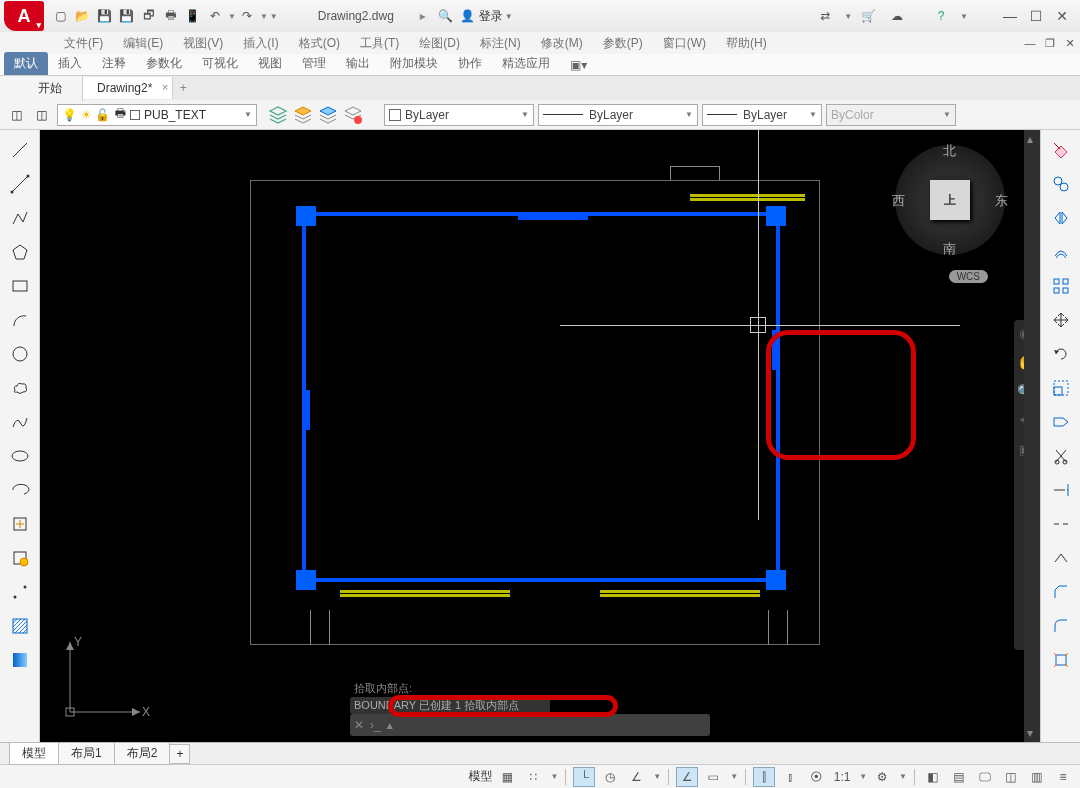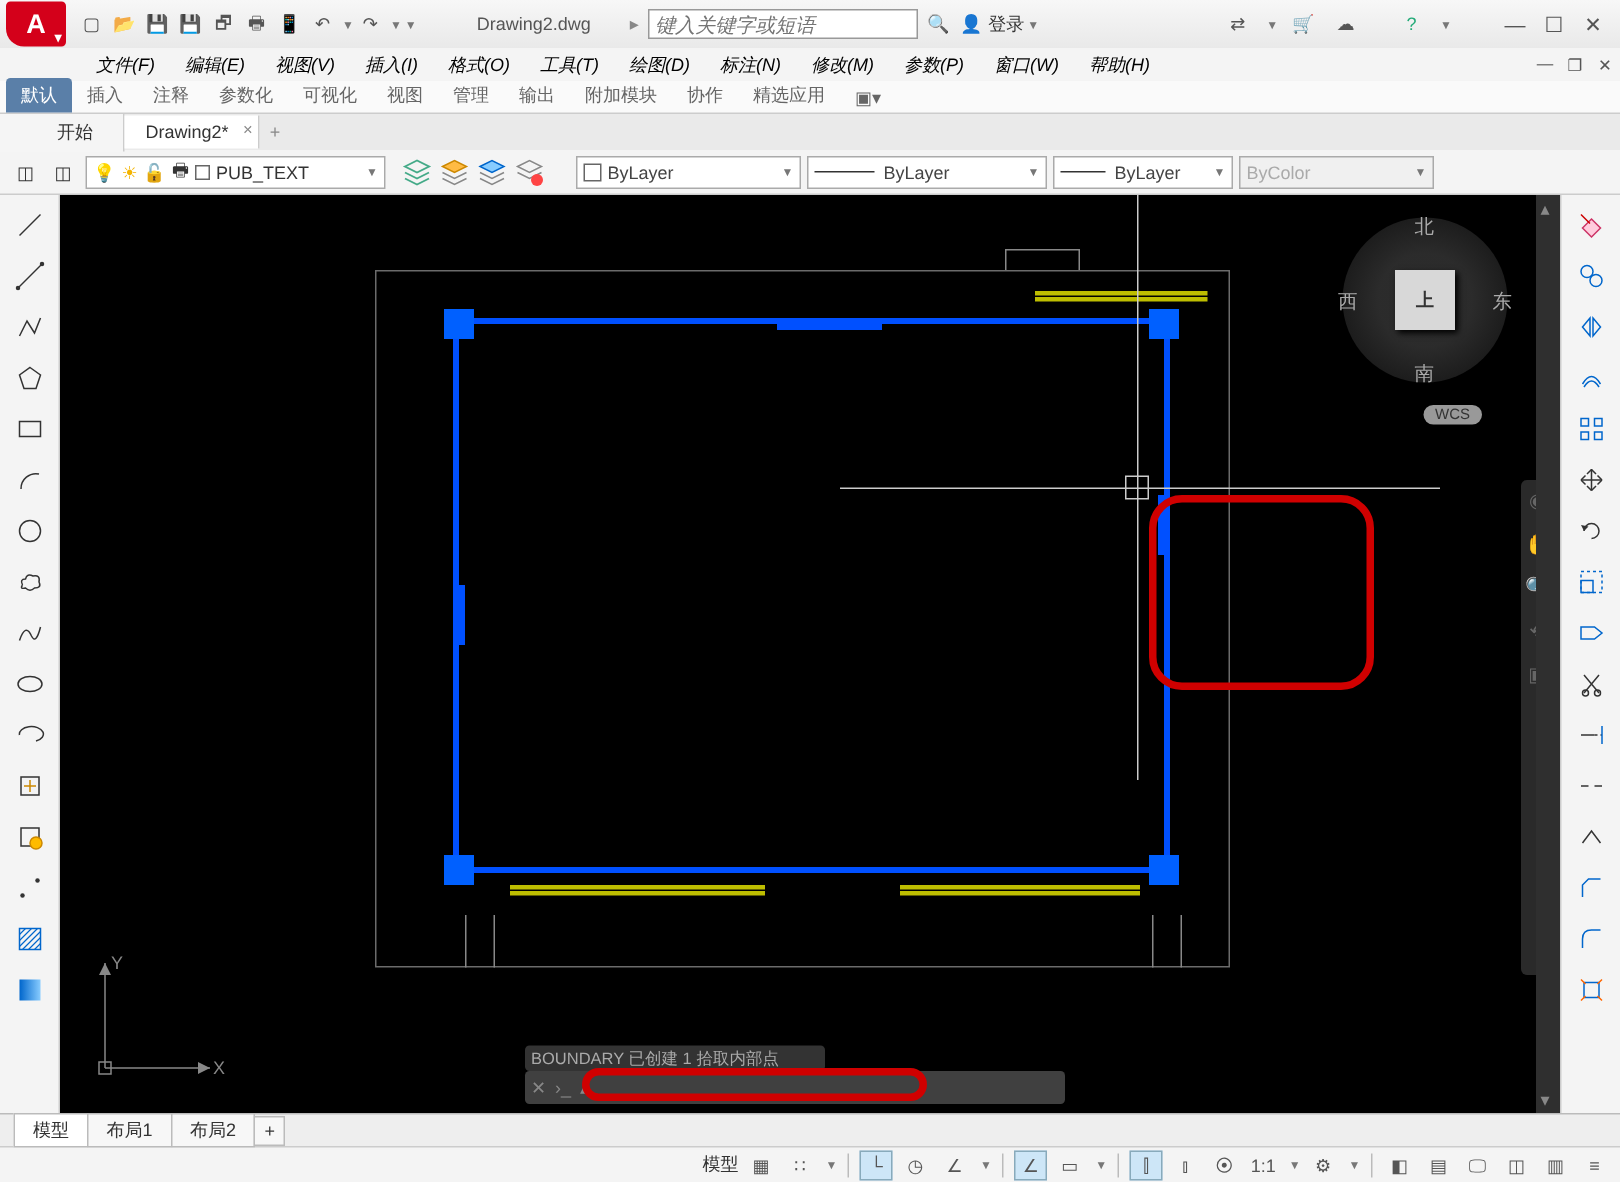--- a/index.html
+++ b/index.html
@@ -7,21 +7,21 @@
 .titlebar { height: 32px; background: linear-gradient(#f7f7f7,#e9e9e9); display: flex; align-items: center; padding: 0 4px; }
 .app-icon { width: 40px; height: 30px; background: #d4001a; border-radius: 3px 3px 3px 12px; color: #fff; font-weight: bold; font-size: 18px; display: flex; align-items: center; justify-content: center; position: relative; margin-right: 6px;}
 .app-icon::after{content:"▾"; font-size:9px; position:absolute; right:3px; bottom:1px;}
 .qat-btn { width: 20px; height: 20px; margin: 0 1px; display:inline-flex; align-items:center; justify-content:center; color:#555; border-radius:2px; }
 .title-filename { margin-left: 40px; color:#555; }
 .title-center { display:flex; align-items:center; margin-left:20px; flex:1;}
 .searchbox { width: 180px; height: 20px; border:1px solid #999; background:#fff; font-style: italic; color:#999; padding:0 4px;}
 .title-right { display:flex; align-items:center; gap:6px; margin-right:4px;}
 .win-btn { width:20px; height:20px; display:flex;align-items:center;justify-content:center; font-size:14px; color:#555;}
 .menubar { height:22px; background:#f4f4f4; display:flex; align-items:center; padding-left:54px; gap:0;}
-.menu-item { padding: 2px 10px; color:#000000;font-style:italic; }
+.menu-item { padding: 2px 10px; color:#737373; }
 .ribbon-tabs { height:22px; background:#fafafa; display:flex; align-items:flex-end; padding-left:4px; border-bottom:1px solid #ccc;}
 .ribbon-tab { padding:3px 10px; color:#666; border-top-left-radius:3px; border-top-right-radius:3px;}
 .ribbon-tab.active { background:#5a7fa8; color:#fff;}
 .doc-tabs { height:24px; background:#eaeaea; display:flex; align-items:center; }
 .doc-tab { padding:4px 20px 4px 14px; border-right:1px solid #ccc; background:#f5f5f5; position:relative;}
 .doc-tab.active { background:#fff;text-align:center; }
 .doc-tab .close { position:absolute; right:4px; top:4px; font-size:11px; color:#888;}
 .doc-add { width:20px; text-align:center; color:#888;}
 .props-row { height:30px; background:#f4f4f4; border-bottom:1px solid #ccc; display:flex; align-items:center; padding:0 6px; gap:4px;}
 .layer-tools { display:flex; gap:3px; align-items:center;}
@@ -82,21 +82,20 @@
   <span class="qat-btn">🖶</span>
   <span class="qat-btn">📱</span>
   <span class="qat-btn">↶</span>
     <span class="tri">▼</span>
   <span class="qat-btn">↷</span>
     <span class="tri">▼</span>
   <span class="tri">▼</span>
   <span class="title-filename">Drawing2.dwg</span>
   <div class="title-center">
     <span style="color:#888;margin:0 6px">▸</span>
-    <input class="searchbox" placeholder="键入关键字或短语" style="">
     <span class="qat-btn" style="margin-left:4px">🔍</span>
     <span class="qat-btn">👤</span>
     <span>登录</span>
     <span class="tri">▼</span>
   </div>
   <div class="title-right">
     <span class="qat-btn">⇄</span>
     <span class="tri">▼</span>
     <span class="qat-btn">🛒</span>
     <span class="qat-btn">☁</span>
@@ -343,20 +342,21 @@
     <div style="position:absolute;left:270px;top:480px;width:20px;height:35px;border-left:1px solid #888;border-right:1px solid #888"></div>
     <div style="position:absolute;left:728px;top:480px;width:20px;height:35px;border-left:1px solid #888;border-right:1px solid #888"></div>
 
     <div class="cross-h" style="left:520px; top:195px; width:400px"></div>
     <div class="cross-v" style="left:718px; top:0px; height:390px"></div>
     <div class="cross-box" style="left:710px; top:187px"></div>
 
     <div class="red-circ" style="left:726px; top:200px; width:150px; height:130px"></div>
 
     <div class="cmd-area">
+      <div class="cmd-hist">拾取内部点:</div>
       <div class="cmd-hist" style="background:#333;color:#aaa;border-radius:3px;width:200px">
         <span>BOUNDARY</span>
         <span>已创建</span>
         <span>1</span>
         <span>拾取内部点</span>
       </div>
       <div class="red-circ" style="left:38px; top:15px; width:230px; height:22px; border-radius:12px"></div>
       <div class="cmd-input">
         <span style="color:#888">✕</span>
         <span style="color:#888">›_</span>

